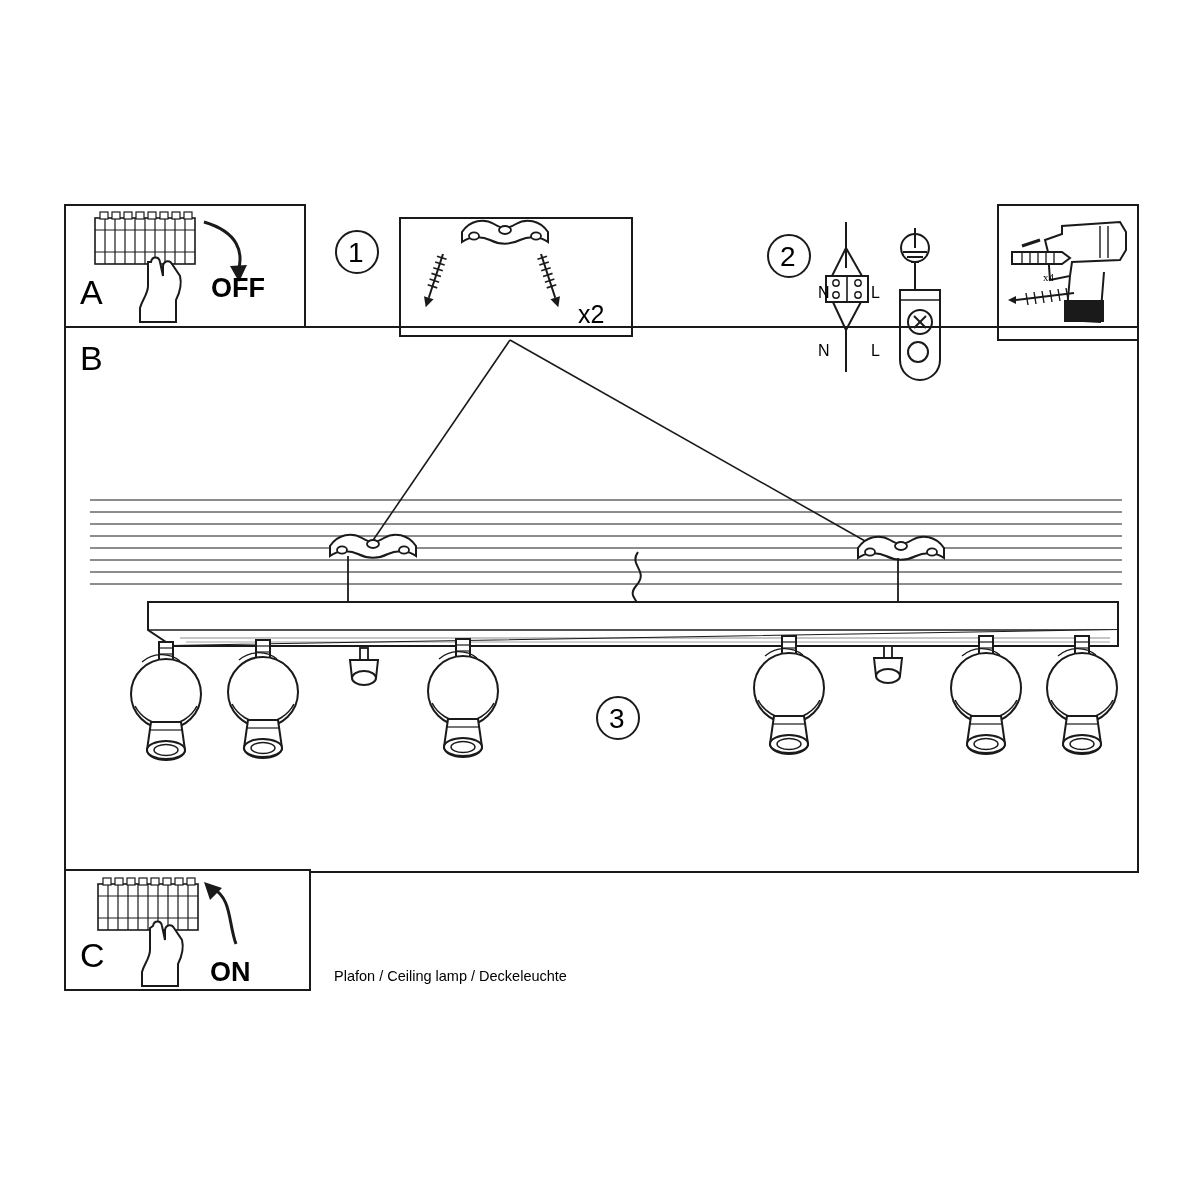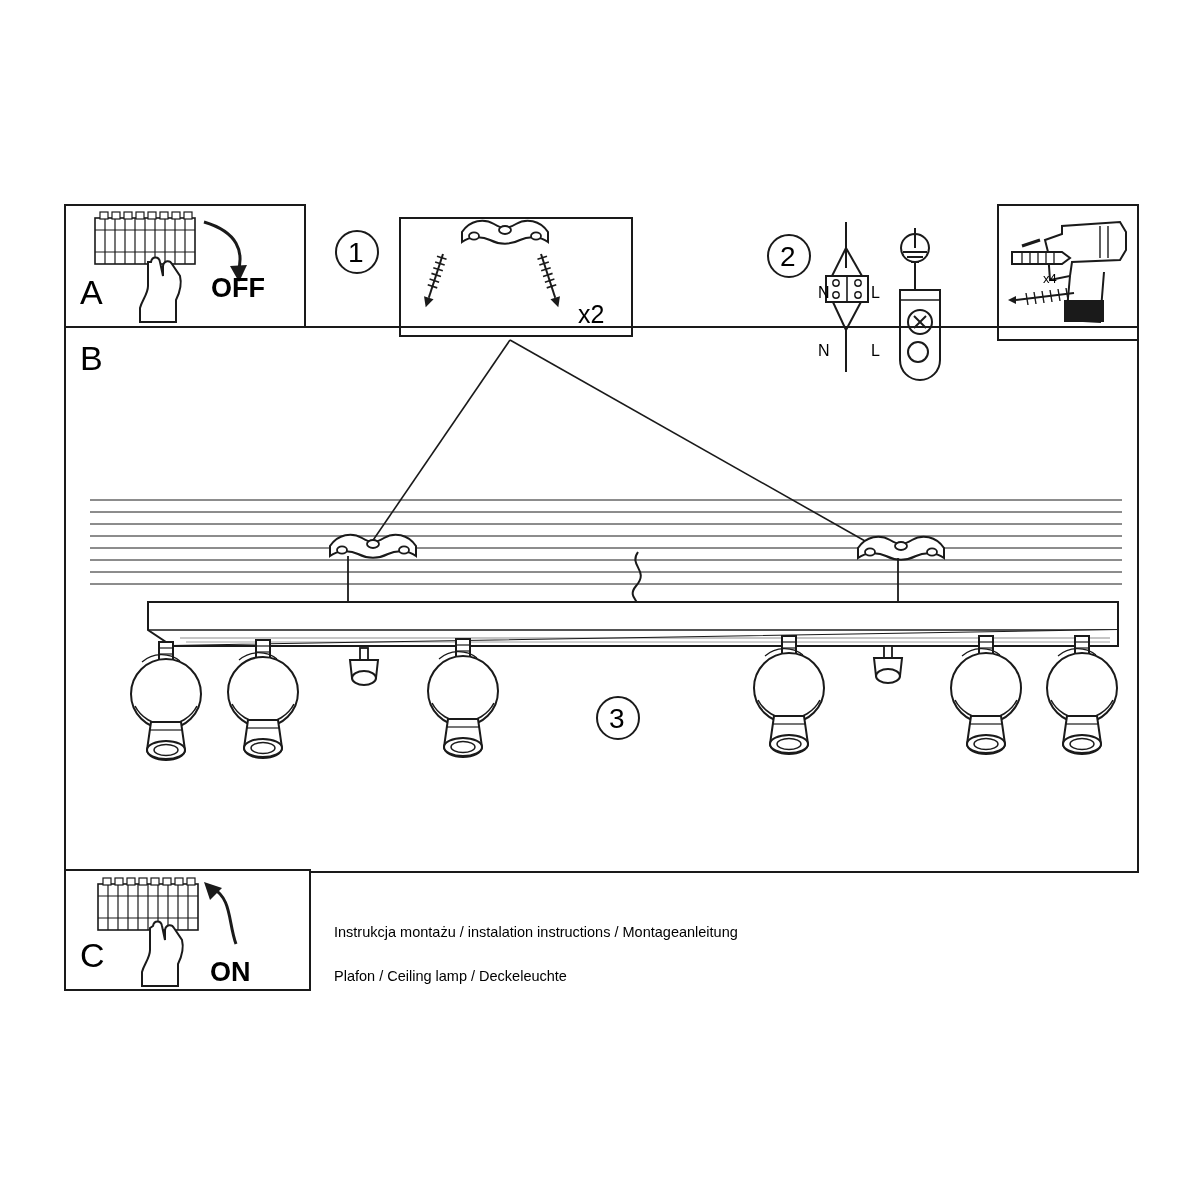--- a/index.html
+++ b/index.html
@@ -41,21 +41,22 @@
     font-size: 28px;
   }
   .onoff {
     font-size: 27px;
     font-weight: 700;
   }
   .qty {
     font-size: 25px;
   }
   .qty-small {
-    font-size: 13px;
+    font-size: 11px;
+    font-family: Liberation Serif, serif;
   }
   .nl {
     font-size: 16px;
   }
   .caption {
     font-size: 14.5px;
     line-height: 22px;
     color: #000;
   }
 </style>
@@ -339,16 +340,15 @@
   <div class="lbl step-num" style="left:780px; top:241px;">2</div>
   <div class="lbl nl" style="left:818px; top:284px;">N</div>
   <div class="lbl nl" style="left:871px; top:284px;">L</div>
   <div class="lbl nl" style="left:818px; top:342px;">N</div>
   <div class="lbl nl" style="left:871px; top:342px;">L</div>
 
   <div class="lbl step-num" style="left:609px; top:703px;">3</div>
 
   <div class="lbl qty-small" style="left:1043px; top:271px;">x4</div>
 
-  <div class="lbl caption" style="left:334px; top:921px;">Instrukcja montażu / instalation instructions / Montageanleitung</div>
   <div class="lbl caption" style="left:334px; top:943px;margin-top:22px;">Plafon / Ceiling lamp / Deckeleuchte</div>
 
 </div>
 
 </body></html>

